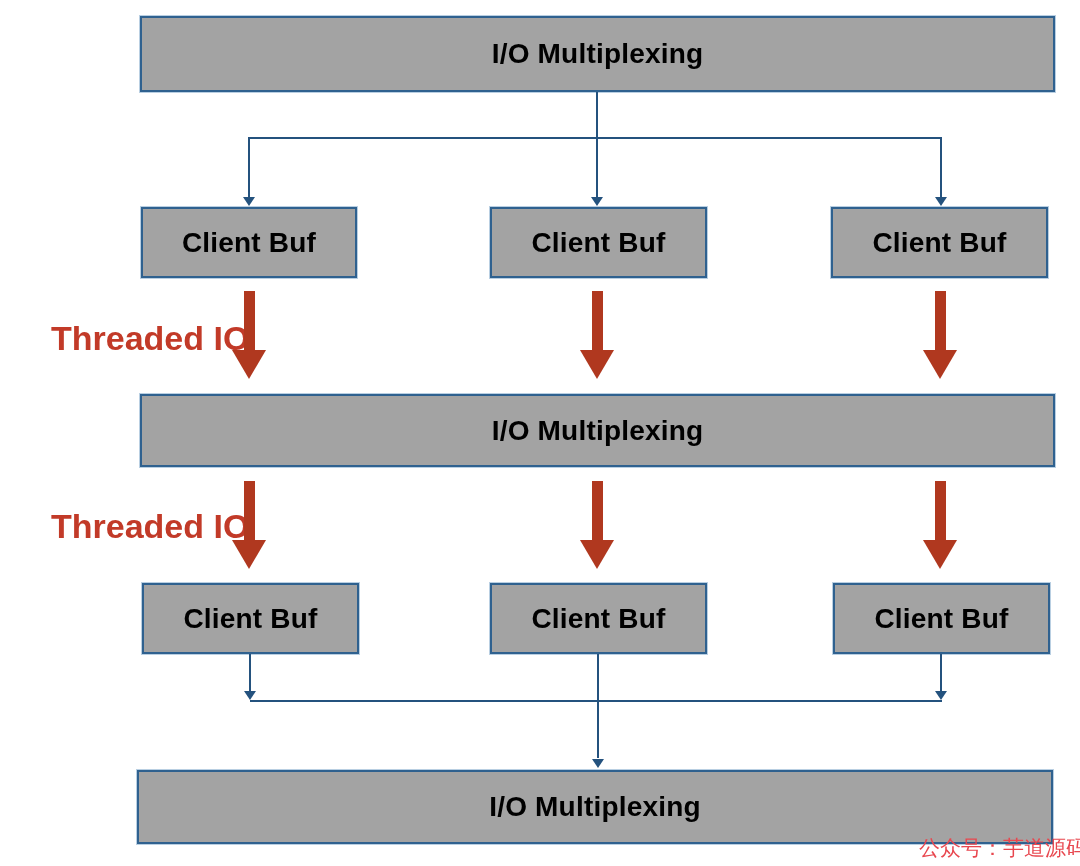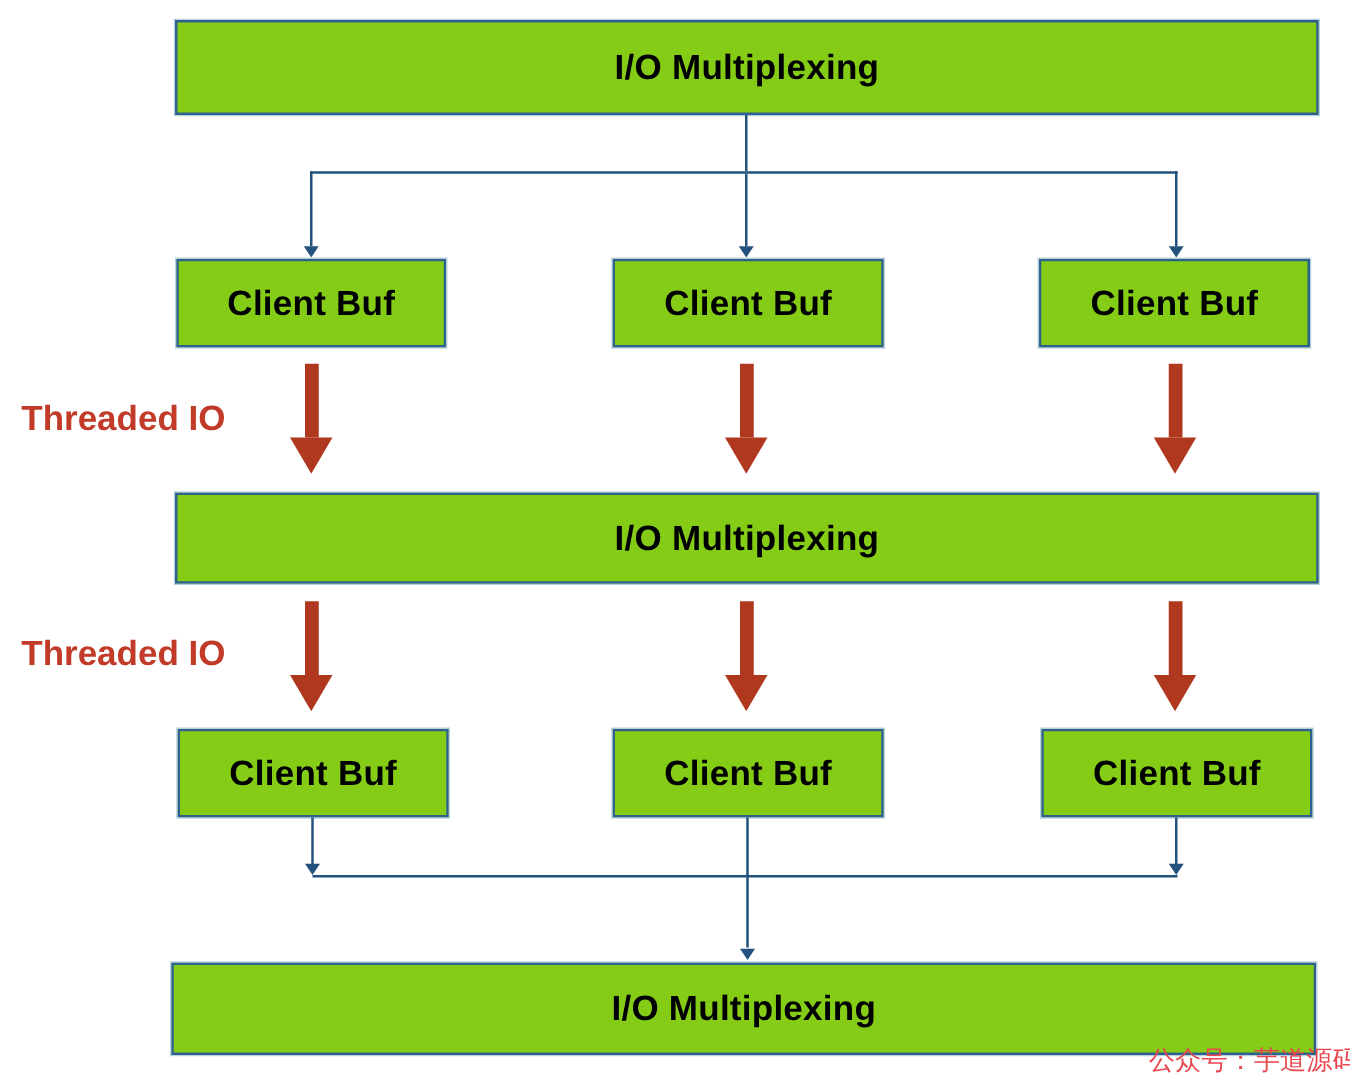--- a/index.html
+++ b/index.html
@@ -16,21 +16,21 @@
   .canvas {
     position: relative;
     width: 1080px;
     height: 866px;
     background: var(--page-bg);
     overflow: hidden;
     font-family: "Liberation Sans", sans-serif;
   }
   .node {
     position: absolute;
-    background: #84cc16;
+    background: #a3a3a3;
     border: 2px solid var(--box-border);
     outline: 1px solid #b9cfe2;
     display: flex;
     align-items: center;
     justify-content: center;
     font-weight: bold;
     font-size: 28px;
     color: var(--node-text);
     letter-spacing: 0.2px;
   }
@@ -61,23 +61,24 @@
   .red-arrow .head {
     width: 0;
     height: 0;
     border-left: 17px solid transparent;
     border-right: 17px solid transparent;
     border-top: 29px solid var(--arrow-red);
   }
   .threaded-label {
     position: absolute;
     font-weight: bold;
-    font-size: 28px;
+    font-size: 34px;
     color: var(--label-red);
     white-space: nowrap;
+    margin-left: 34px;
   }
   .watermark {
     position: absolute;
     font-family: "Liberation Serif", serif;
     font-size: 21px;
     color: var(--watermark-red);
     white-space: nowrap;
     z-index: 5;
   }
 </style>

